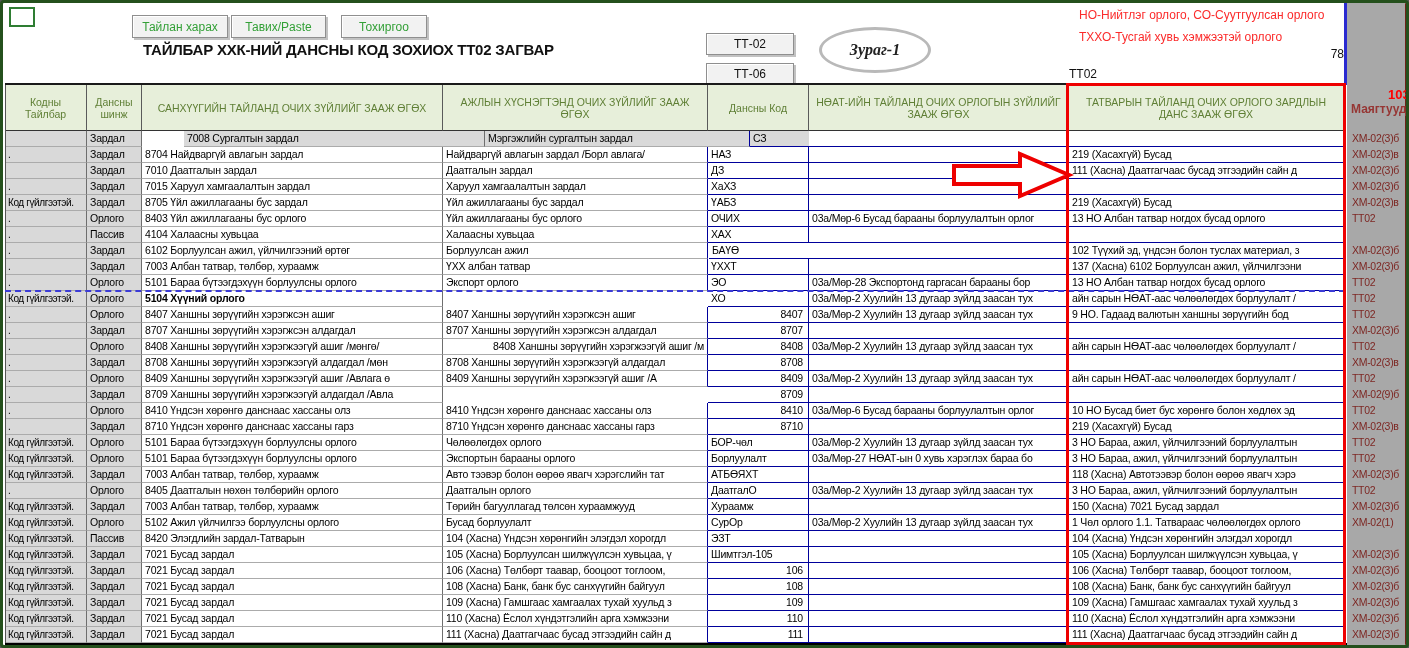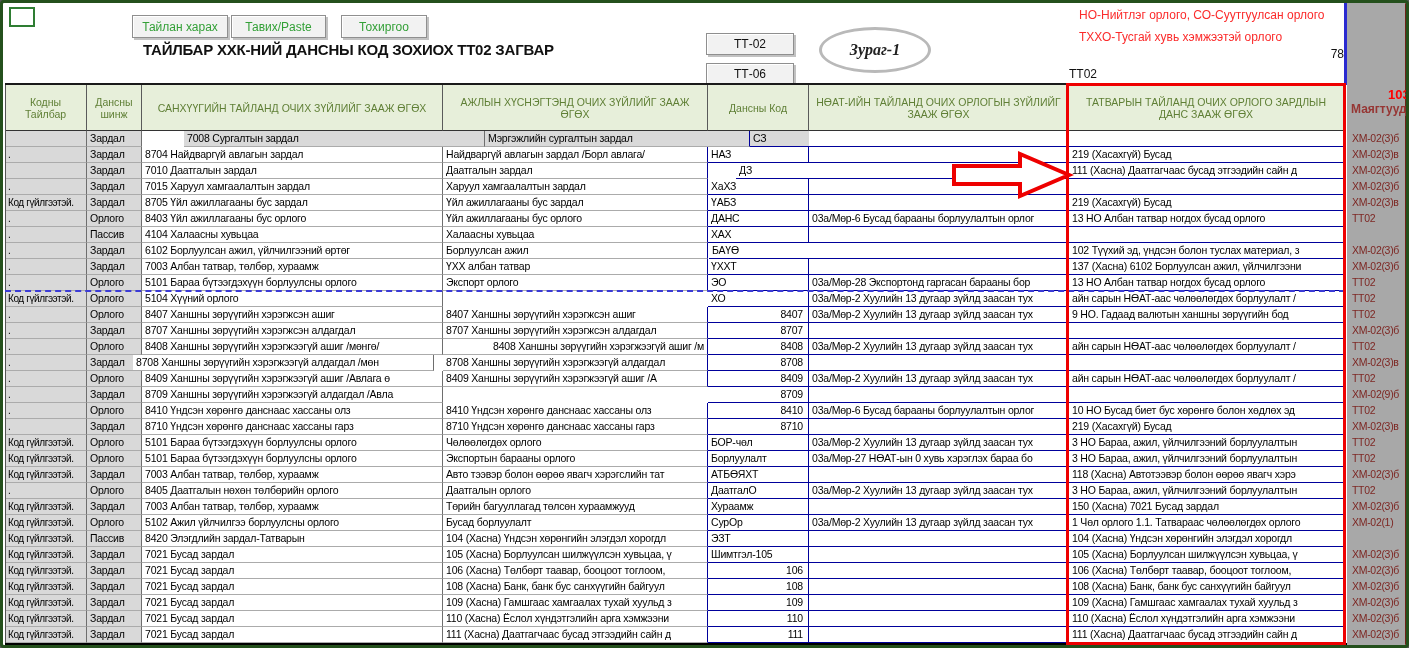--- a/index.html
+++ b/index.html
@@ -119,21 +119,21 @@
         <div class="c nb" style="left: 705px; width: 101px;">НАЗ</div>
         <div class="c nb" style="left: 806px; width: 260px;"></div>
         <div class="c nb-nor" style="left: 1066px; width: 275px;">219 (Хасахгүй) Бусад</div>
         <div class="c formcell" style="left: 1345px; width: 60px;">ХМ-02(3)в</div>
       </div>
       <div class="abs row" style="top: 160px;">
         <div class="c gray gb lblcell" style="left: 2px; width: 82px;"></div>
         <div class="c gray gb" style="left: 84px; width: 55px;">Зардал</div>
         <div class="c gb" style="left: 139px; width: 301px;">7010 Даатгалын зардал</div>
         <div class="c gb-navy-r" style="left: 440px; width: 265px;">Даатгалын зардал</div>
-        <div class="c nb" style="left: 705px; width: 101px; margin-left: 28px;">ДЗ</div>
+        <div class="c nb" style="left: 705px; width: 101px;">ДЗ</div>
         <div class="c nb" style="left: 806px; width: 260px;"></div>
         <div class="c nb-nor" style="left: 1066px; width: 275px;">111 (Хасна) Даатгагчаас бусад этгээдийн сайн д</div>
         <div class="c formcell" style="left: 1345px; width: 60px;">ХМ-02(3)б</div>
       </div>
       <div class="abs row" style="top: 176px;">
         <div class="c gray gb lblcell" style="left: 2px; width: 82px;">.</div>
         <div class="c gray gb" style="left: 84px; width: 55px;">Зардал</div>
         <div class="c gb" style="left: 139px; width: 301px;">7015 Харуул хамгаалалтын зардал</div>
         <div class="c gb-navy-r" style="left: 440px; width: 265px;">Харуул хамгаалалтын зардал</div>
         <div class="c nb" style="left: 705px; width: 101px;">ХаХЗ</div>
@@ -149,21 +149,21 @@
         <div class="c nb" style="left: 705px; width: 101px;">ҮАБЗ</div>
         <div class="c nb" style="left: 806px; width: 260px;"></div>
         <div class="c nb-nor" style="left: 1066px; width: 275px;">219 (Хасахгүй) Бусад</div>
         <div class="c formcell" style="left: 1345px; width: 60px;">ХМ-02(3)в</div>
       </div>
       <div class="abs row" style="top: 208px;">
         <div class="c gray gb lblcell" style="left: 2px; width: 82px;">.</div>
         <div class="c gray gb" style="left: 84px; width: 55px;">Орлого</div>
         <div class="c gb" style="left: 139px; width: 301px;">8403 Үйл ажиллагааны бус орлого</div>
         <div class="c gb-navy-r" style="left: 440px; width: 265px;">Үйл ажиллагааны бус орлого</div>
-        <div class="c nb" style="left: 705px; width: 101px;">ДАНС</div>
+        <div class="c nb" style="left: 705px; width: 101px;">ОЧИХ</div>
         <div class="c nb" style="left: 806px; width: 260px;">03а/Мөр-6 Бусад барааны борлуулалтын орлог</div>
         <div class="c nb-nor" style="left: 1066px; width: 275px;">13 НО Албан татвар ногдох бусад орлого</div>
         <div class="c formcell" style="left: 1345px; width: 60px;">ТТ02</div>
       </div>
       <div class="abs row" style="top: 224px;">
         <div class="c gray gb lblcell" style="left: 2px; width: 82px;">.</div>
         <div class="c gray gb" style="left: 84px; width: 55px;">Пассив</div>
         <div class="c gb" style="left: 139px; width: 301px;">4104 Халаасны хувьцаа</div>
         <div class="c gb-navy-r" style="left: 440px; width: 265px;">Халаасны хувьцаа</div>
         <div class="c nb" style="left: 705px; width: 101px;">ХАХ</div>
@@ -197,21 +197,21 @@
         <div class="c gb" style="left: 139px; width: 301px;">5101 Бараа бүтээгдэхүүн борлуулсны орлого</div>
         <div class="c gb-navy-r" style="left: 440px; width: 265px;">Экспорт орлого</div>
         <div class="c nb" style="left: 705px; width: 101px;">ЭО</div>
         <div class="c nb" style="left: 806px; width: 260px;">03а/Мөр-28 Экспортонд гаргасан барааны бор</div>
         <div class="c nb-nor" style="left: 1066px; width: 275px;">13 НО Албан татвар ногдох бусад орлого</div>
         <div class="c formcell" style="left: 1345px; width: 60px;">ТТ02</div>
       </div>
       <div class="abs row" style="top: 288px;">
         <div class="c gray gb lblcell" style="left: 2px; width: 82px;">Код гүйлгээтэй.</div>
         <div class="c gray gb" style="left: 84px; width: 55px;">Орлого</div>
-        <div class="c gb" style="left: 139px; width: 301px;">5104 Хүүний орлого</div>
+        <div class="c gb" style="left: 139px; width: 301px; font-weight: bold;">5104 Хүүний орлого</div>
         <div class="c nb" style="left: 705px; width: 101px;">ХО</div>
         <div class="c nb" style="left: 806px; width: 260px;">03а/Мөр-2 Хуулийн 13 дугаар зүйлд заасан тух</div>
         <div class="c nb-nor" style="left: 1066px; width: 275px;">айн сарын НӨАТ-аас чөлөөлөгдөх борлуулалт /</div>
         <div class="c formcell" style="left: 1345px; width: 60px;">ТТ02</div>
       </div>
       <div class="abs row" style="top: 304px;">
         <div class="c gray gb lblcell" style="left: 2px; width: 82px;">.</div>
         <div class="c gray gb" style="left: 84px; width: 55px;">Орлого</div>
         <div class="c gb" style="left: 139px; width: 301px;">8407 Ханшны зөрүүгийн хэрэгжсэн ашиг</div>
         <div class="c gb-navy-r" style="left: 440px; width: 265px;">8407 Ханшны зөрүүгийн хэрэгжсэн ашиг</div>
@@ -236,21 +236,21 @@
         <div class="c gb" style="left: 139px; width: 301px;">8408 Ханшны зөрүүгийн хэрэгжээгүй ашиг /мөнгө/</div>
         <div class="c gb-navy-r" style="left: 440px; width: 265px; text-align: right;">8408 Ханшны зөрүүгийн хэрэгжээгүй ашиг /м</div>
         <div class="c nb numcode" style="left: 705px; width: 101px;">8408</div>
         <div class="c nb" style="left: 806px; width: 260px;">03а/Мөр-2 Хуулийн 13 дугаар зүйлд заасан тух</div>
         <div class="c nb-nor" style="left: 1066px; width: 275px;">айн сарын НӨАТ-аас чөлөөлөгдөх борлуулалт /</div>
         <div class="c formcell" style="left: 1345px; width: 60px;">ТТ02</div>
       </div>
       <div class="abs row" style="top: 352px;">
         <div class="c gray gb lblcell" style="left: 2px; width: 82px;">.</div>
         <div class="c gray gb" style="left: 84px; width: 55px;">Зардал</div>
-        <div class="c gb" style="left: 130px; width: 301px;">8708 Ханшны зөрүүгийн хэрэгжээгүй алдагдал  /мөн</div>
+        <div class="c gb" style="left: 139px; width: 301px;">8708 Ханшны зөрүүгийн хэрэгжээгүй алдагдал  /мөн</div>
         <div class="c gb-navy-r" style="left: 440px; width: 265px;">8708 Ханшны зөрүүгийн хэрэгжээгүй алдагдал</div>
         <div class="c nb numcode" style="left: 705px; width: 101px;">8708</div>
         <div class="c nb" style="left: 806px; width: 260px;"></div>
         <div class="c nb-nor" style="left: 1066px; width: 275px;"></div>
         <div class="c formcell" style="left: 1345px; width: 60px;">ХМ-02(3)в</div>
       </div>
       <div class="abs row" style="top: 368px;">
         <div class="c gray gb lblcell" style="left: 2px; width: 82px;">.</div>
         <div class="c gray gb" style="left: 84px; width: 55px;">Орлого</div>
         <div class="c gb" style="left: 139px; width: 301px;">8409 Ханшны зөрүүгийн хэрэгжээгүй ашиг /Авлага ө</div>

